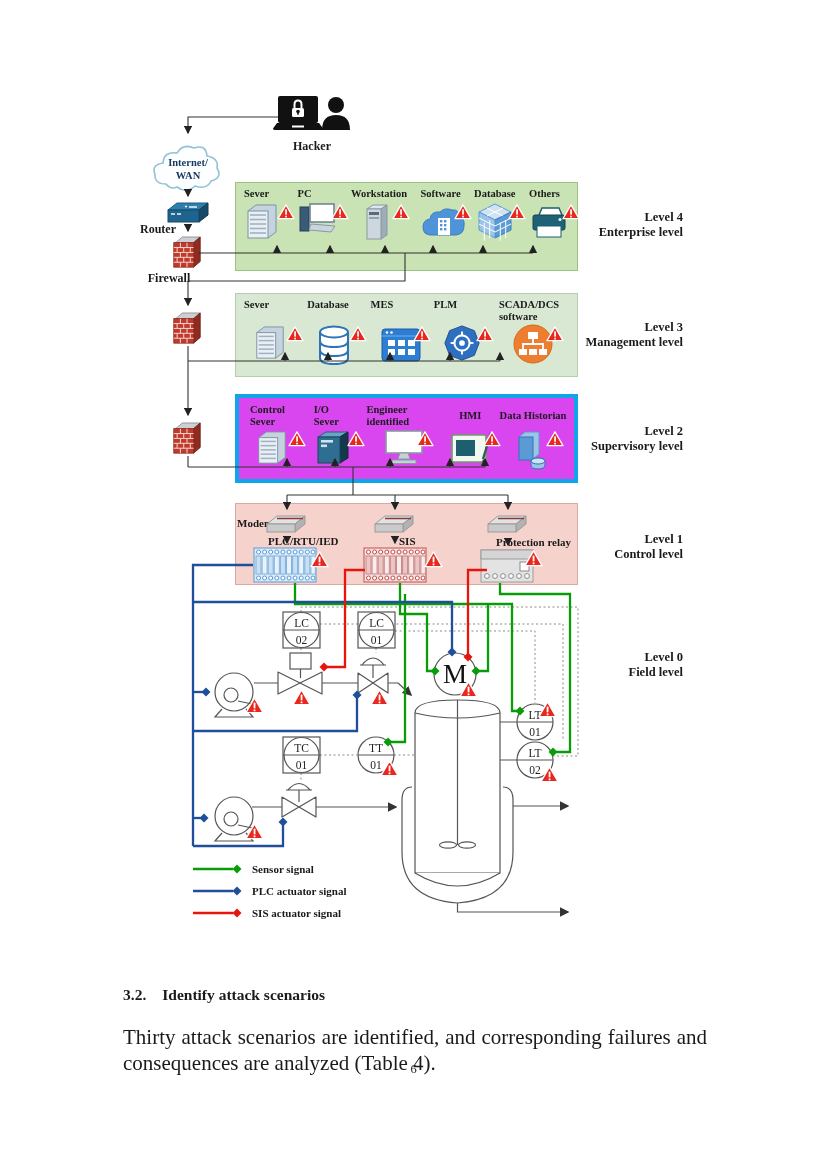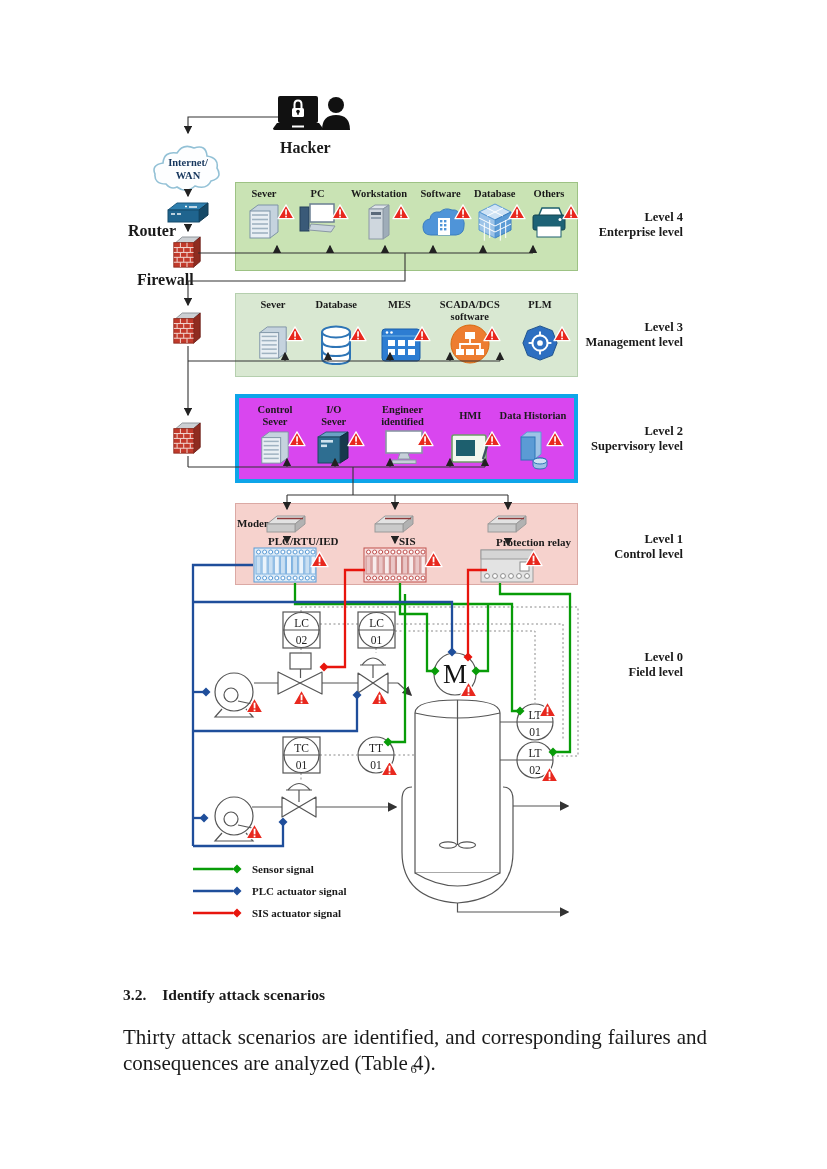--- a/index.html
+++ b/index.html
@@ -6,33 +6,33 @@
   .page{position:relative;width:827px;height:1169px;background:#fff;margin:0 auto;
         font-family:"Liberation Serif",serif;color:#1a1a1a;overflow:hidden;}
   .abs{position:absolute;}
   
   .lvlbox{position:absolute;left:235px;width:343px;box-sizing:border-box;}
   #lvl4{top:182px;height:89px;background:#c9e3b4;border:1px solid #9dc284;}
   #lvl3{top:293px;height:84px;background:#d9e8d2;border:1px solid #b5cfae;}
   #lvl2{top:394px;height:89px;background:#d946ef;border:4px solid #0ea5e9;}
   #lvl1{top:503px;height:82px;background:#f6d2cd;border:1px solid #dba9a4;}
   .items{display:flex;justify-content:space-between;padding:5px 8px 0 8px;}
-  .item{text-align:center;}
+  .item{text-align:left;}
   .item-label{font-size:10.5px;font-weight:bold;line-height:11.5px;margin:0 auto 1px auto;}
   .nowrap{white-space:nowrap;}
   #lvl4 .item-label{height:13px;}
   #lvl3 .item-label{height:24px;}
   #lvl2 .item-label{height:25px;display:flex;align-items:center;justify-content:center;}
   .icon-wrap{position:relative;width:40px;height:42px;margin:0 auto;}
   .icon-wrap .warn{position:absolute;right:-11px;top:2px;}
   
   .lvl-tag{position:absolute;left:575px;width:108px;text-align:right;
            font-weight:bold;font-size:12.5px;line-height:15px;}
   
-  .figlab{position:absolute;font-weight:bold;font-size:16px;}
+  .figlab{position:absolute;font-weight:bold;font-size:12px;text-align:center;}
   .racklab{position:absolute;font-weight:bold;font-size:11px;white-space:nowrap;z-index:3;}
   .cloud-text{position:absolute;left:0;top:16px;width:100%;text-align:center;
               font-weight:bold;font-size:10.5px;line-height:13px;color:#17375e;}
   
   .legend{position:absolute;left:193px;top:858px;}
   .legend-row{display:flex;align-items:center;height:22px;}
   .legend-row span{font-size:11px;font-weight:bold;margin-left:9px;}
   
   .caption{position:absolute;left:0;top:926px;width:100%;text-align:center;font-size:15.5px;}
   .heading{position:absolute;left:123px;top:986px;font-size:15.5px;font-weight:bold;}
@@ -422,33 +422,33 @@
     </div>
     <div class="item" style="width:58px">
       <div class="item-label nowrap">MES</div>
       <div class="icon-wrap"><svg width="42" height="36" style="margin-top:3px">
               <use href="#sym-mes"></use>
             </svg>
         <svg class="warn" width="18" height="16">
               <use href="#sym-warn"></use>
             </svg></div>
     </div>
+    <div class="item" style="width:58px">
+      <div class="item-label nowrap">PLM</div>
+      <div class="icon-wrap"><svg width="38" height="38">
+              <use href="#sym-plm"></use>
+            </svg>
+        <svg class="warn" width="18" height="16">
+              <use href="#sym-warn"></use>
+            </svg></div>
+    </div>
     <div class="item" style="width:72px">
       <div class="item-label" style="width:68px">SCADA/DCS software</div>
       <div class="icon-wrap"><svg width="40" height="40">
               <use href="#sym-scada"></use>
-            </svg>
-        <svg class="warn" width="18" height="16">
-              <use href="#sym-warn"></use>
-            </svg></div>
-    </div>
-    <div class="item" style="width:58px">
-      <div class="item-label nowrap">PLM</div>
-      <div class="icon-wrap"><svg width="38" height="38">
-              <use href="#sym-plm"></use>
             </svg>
         <svg class="warn" width="18" height="16">
               <use href="#sym-warn"></use>
             </svg></div>
     </div>
   </div>
 </div>
 
 <div class="lvlbox boxlayer" id="lvl2">
   <div class="items">

